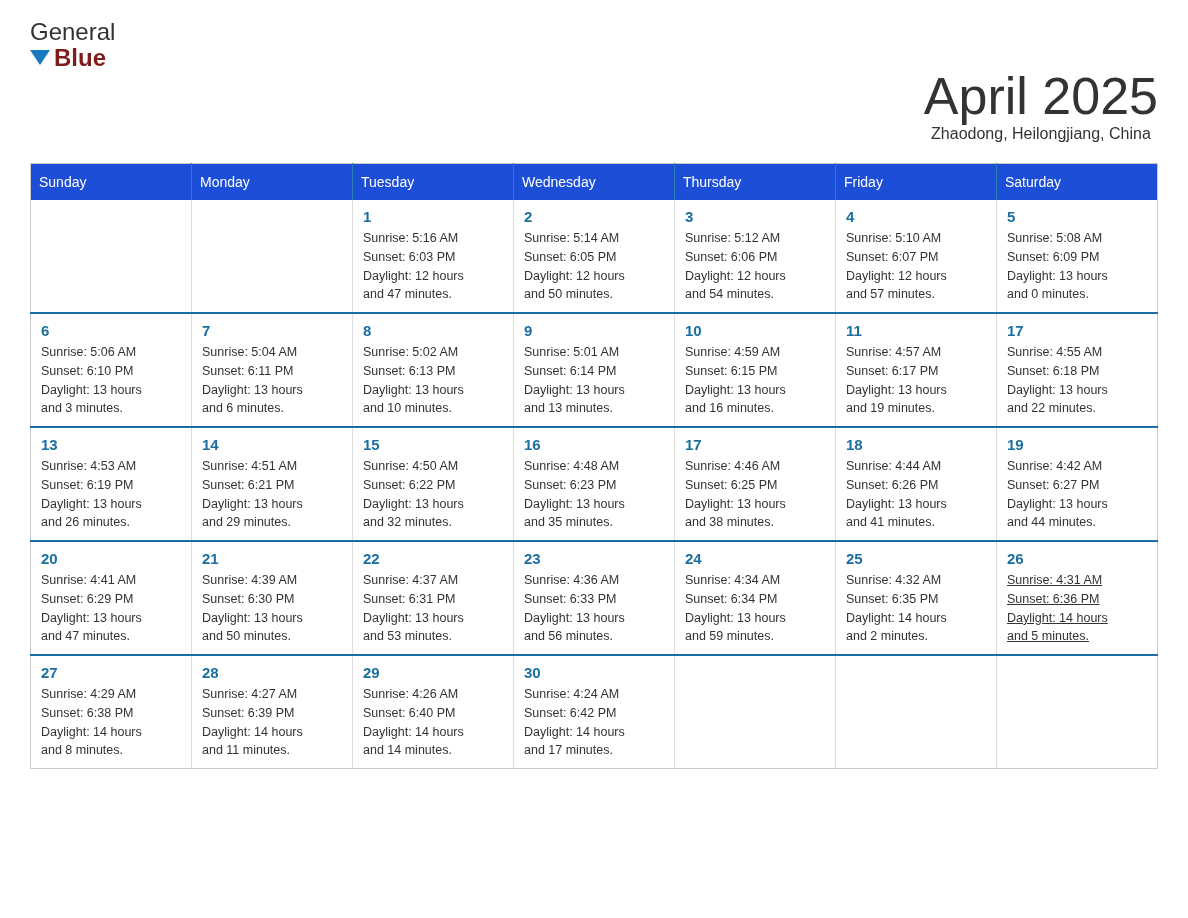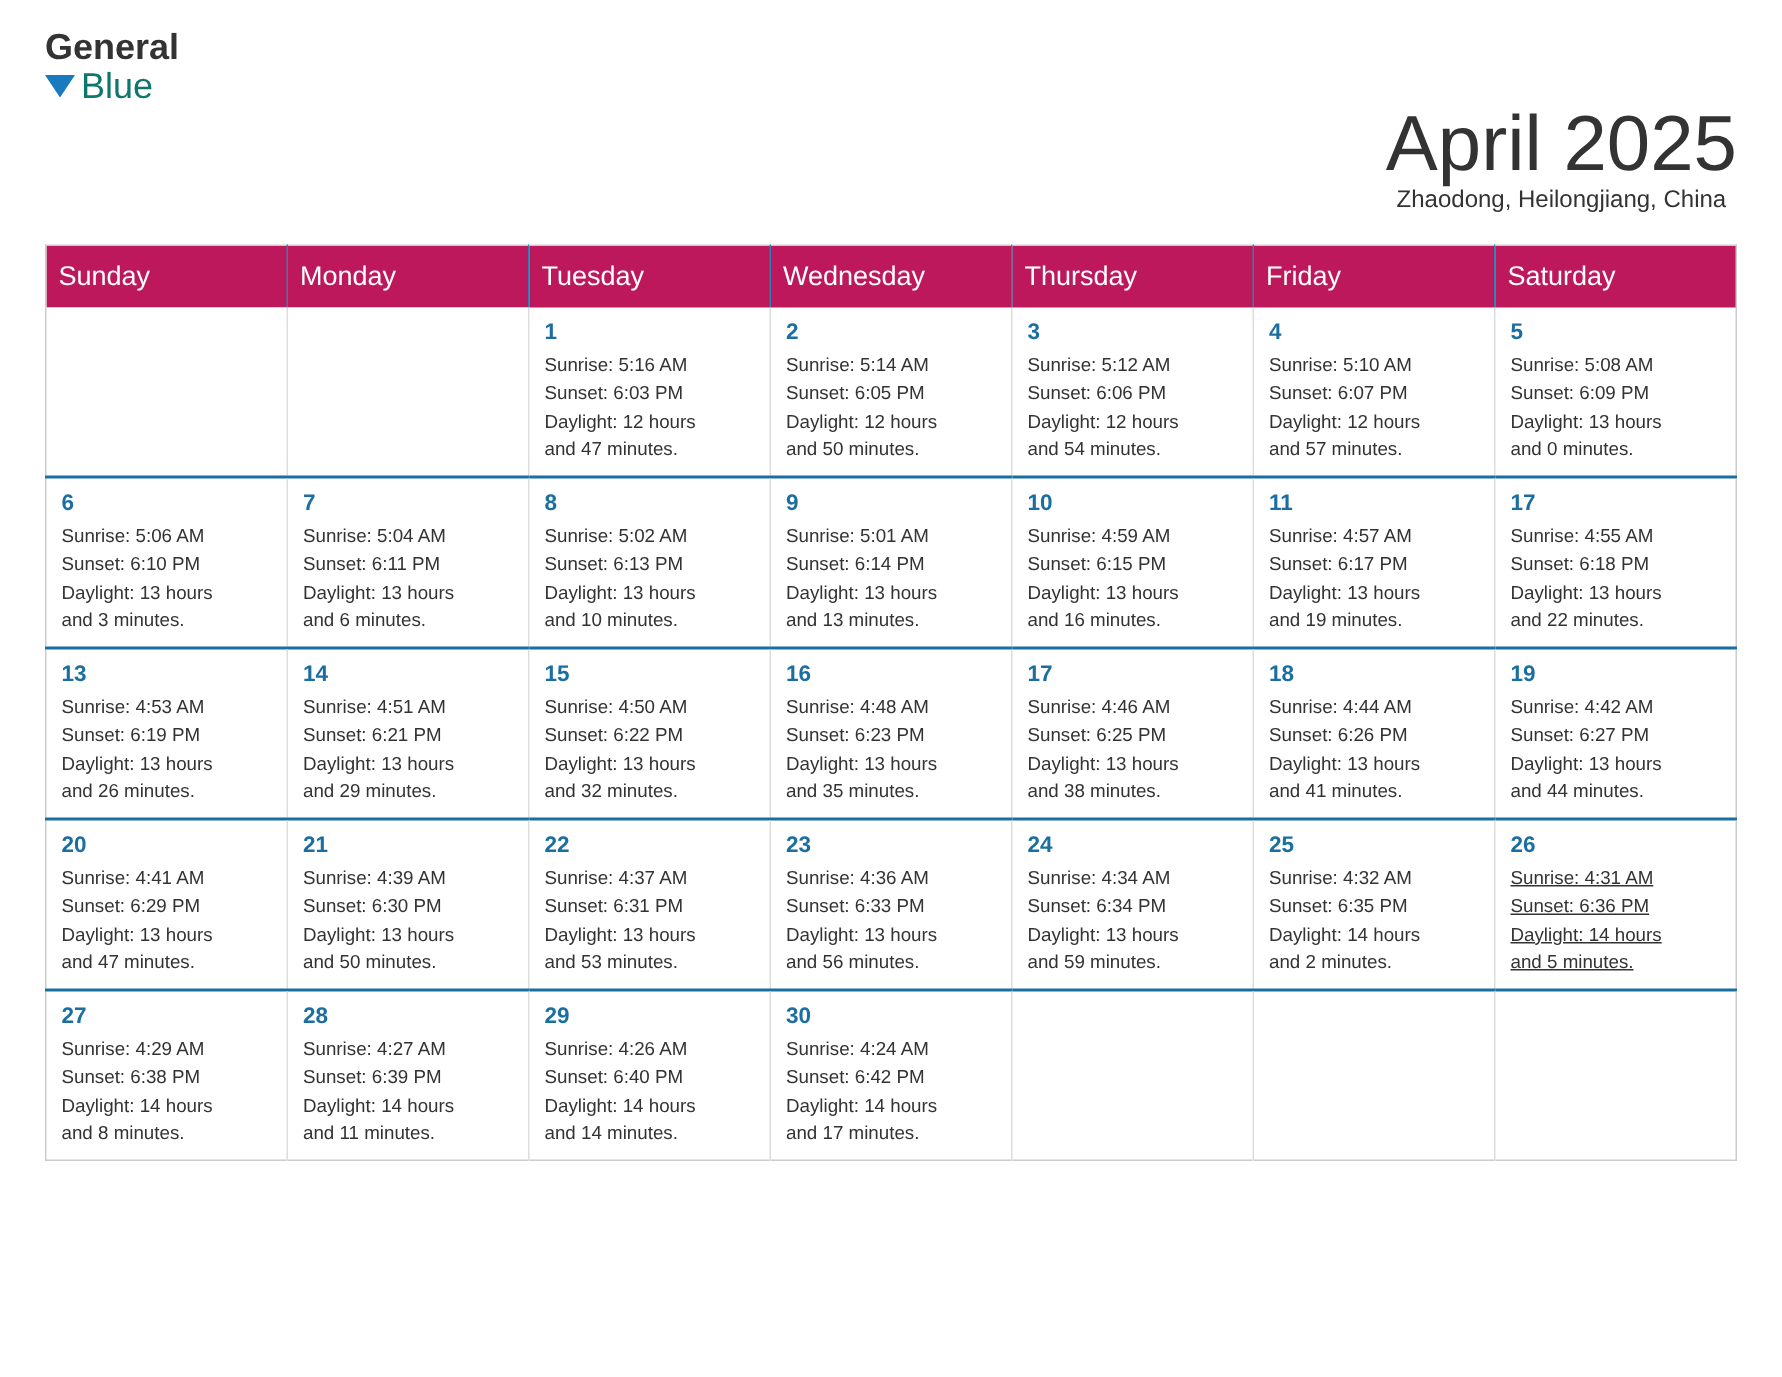--- a/index.html
+++ b/index.html
@@ -29,25 +29,25 @@
       font-size: 16px;
       color: #333;
       font-weight: normal;
     }
     .calendar {
       width: 100%;
       border-collapse: collapse;
       border: 1px solid #ccc;
     }
     .calendar th {
-      background-color: #be185d;
+      background-color: #1d4ed8;
       color: #fff;
       padding: 10px 8px;
       text-align: left;
-      font-size: 18px;
+      font-size: 14px;
       font-weight: normal;
       border-right: 1px solid #2a80b0;
     }
     .calendar th:last-child {
       border-right: none;
     }
     .calendar td {
       vertical-align: top;
       padding: 8px 10px;
       border-right: 1px solid #ddd;
@@ -78,28 +78,28 @@
     .empty-cell {
       background: #fff;
     }
     .logo-wrapper {
       display: flex;
       flex-direction: column;
       align-items: flex-start;
     }
     .logo-line1 {
       font-size: 24px;
-      font-weight: bold;
+      font-weight: normal;
       color: #333;
       line-height: 1;
     }
     .logo-line2 {
       font-size: 24px;
-      font-weight: normal;
-      color: #0f766e;
+      font-weight: bold;
+      color: #7f1d1d;
       display: flex;
       align-items: center;
       gap: 4px;
       justify-content: space-between;
     }
     .triangle-icon {
       display: inline-block;
       width: 0;
       height: 0;
       border-left: 10px solid transparent;

